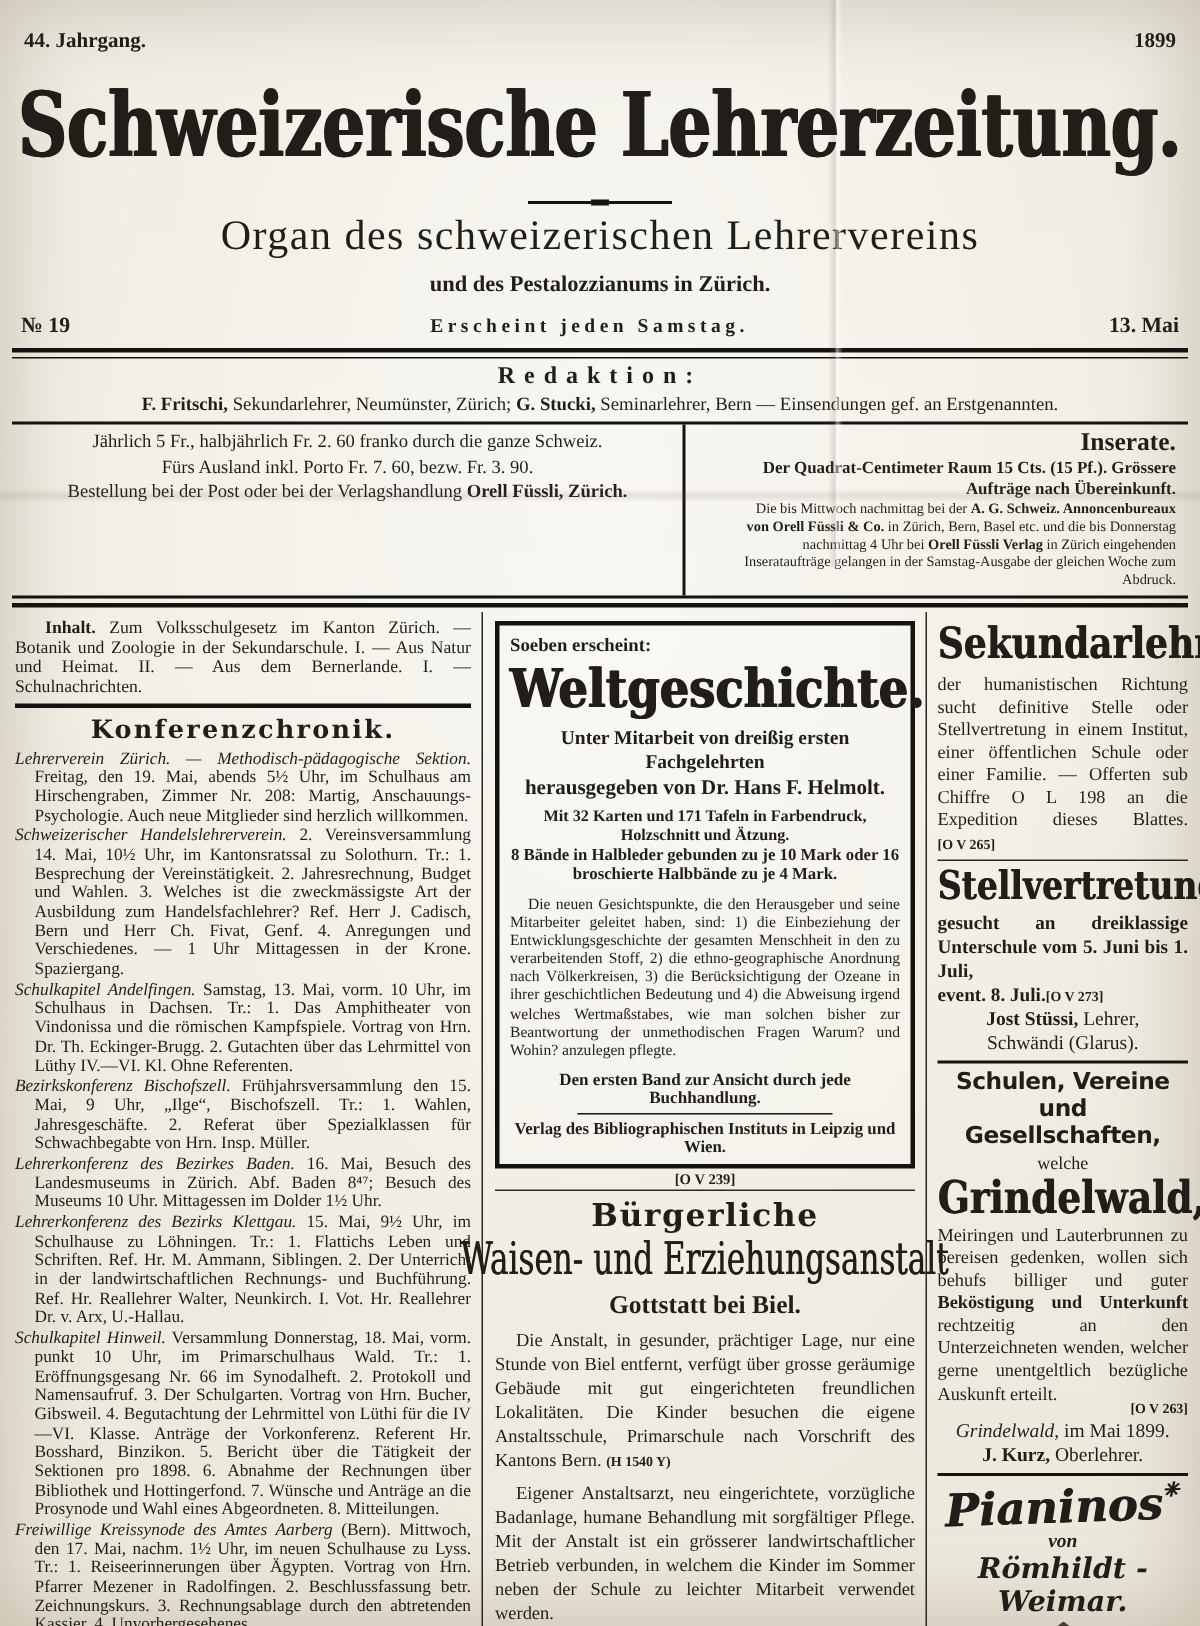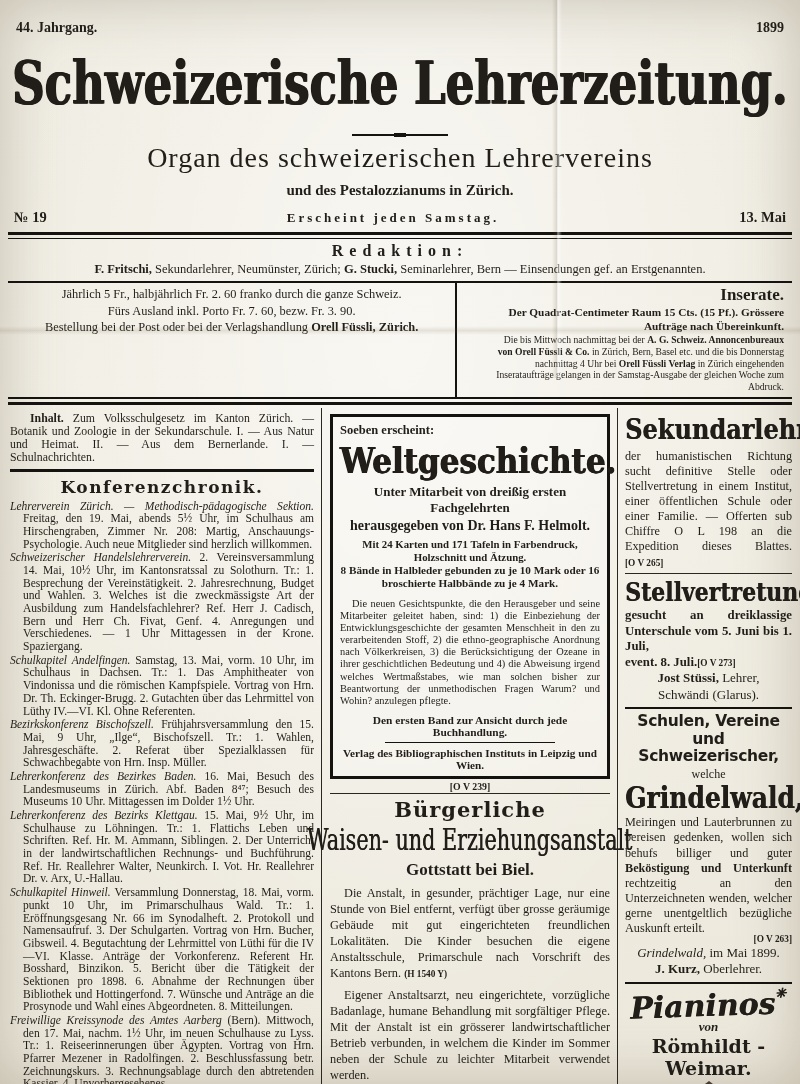--- a/index.html
+++ b/index.html
@@ -105,21 +105,21 @@
   .sch-h1{text-align:center;font-weight:bold;font-size:15.5px;line-height:1.15;font-family:"DejaVu Sans",sans-serif;letter-spacing:-0.3px;}
   .sch-welche{text-align:center;font-size:12px;margin:1px 0;}
   .gw-title{font-size:25px;margin:1px 0 3px;}
   .gw-refline{text-align:right;font-size:9.3px;font-weight:bold;margin-top:-2px;}
   .gw-place{text-align:center;font-size:13px;margin-top:1px;}
   .pia-wrap{text-align:center;margin-top:4px;}
   .pia-line1{font-family:"DejaVu Serif",serif;font-style:italic;font-weight:bold;font-size:30px;
     transform:rotate(-2deg);display:inline-block;text-shadow:0.5px 0 0 currentColor;}
   .pia-star{font-size:13px;vertical-align:top;}
   .pia-line2{font-style:italic;font-weight:bold;font-size:13px;margin-top:-4px;}
-  .pia-line3{font-family:"DejaVu Serif",serif;font-weight:bold;font-size:19px;margin-top:0;}
+  .pia-line3{font-family:"DejaVu Serif",serif;font-style:italic;font-weight:bold;font-size:19px;margin-top:0;}
   .piano-fig{text-align:center;margin:2px 0 2px;}
 </style>
 </head>
 <body>
 
 <div class="page">
   <div class="crease crease-v"></div>
   <div class="crease crease-h"></div>
 
   <div class="mast-row1">
@@ -173,21 +173,21 @@
       <p class="chron-item"><i class="lead">Freiwillige Kreissynode des Amtes Aarberg</i> <span>(Bern). Mittwoch, den 17. Mai, nachm. 1½ Uhr, im neuen Schulhause zu Lyss. Tr.: 1. Reiseerinnerungen über Ägypten. Vortrag von Hrn. Pfarrer Mezener in Radolfingen. 2. Beschlussfassung betr. Zeichnungskurs. 3. Rechnungsablage durch den abtretenden Kassier. 4. Unvorhergesehenes.</span></p>
 
     </div>
 
     <div class="col-mid">
       <div class="wg-box">
         <div class="wg-intro">Soeben erscheint:</div>
         <div class="wg-title">Weltgeschichte.</div>
         <div class="wg-sub1">Unter Mitarbeit von dreißig ersten Fachgelehrten</div>
         <div class="wg-sub2">herausgegeben von Dr. Hans F. Helmolt.</div>
-        <div class="wg-sub3">Mit 24 Karten und 171 Tafeln in Farbendruck, Holzschnitt und Ätzung.</div>
+        <div class="wg-sub3">Mit 32 Karten und 171 Tafeln in Farbendruck, Holzschnitt und Ätzung.</div>
         <div class="wg-sub4">8 Bände in Halbleder gebunden zu je 10 Mark oder 16 broschierte Halbbände zu je 4 Mark.</div>
         <div class="wg-body">Die neuen Gesichtspunkte, die den Herausgeber und seine Mitarbeiter geleitet haben, sind: 1) die Einbeziehung der Entwicklungsgeschichte der gesamten Menschheit in den zu verarbeitenden Stoff, 2) die ethno-geographische Anordnung nach Völkerkreisen, 3) die Berücksichtigung der Ozeane in ihrer geschichtlichen Bedeutung und 4) die Abweisung irgend welches Wertmaßstabes, wie man solchen bisher zur Beantwortung der unmethodischen Fragen Warum? und Wohin? anzulegen pflegte.</div>
         <div class="wg-note">Den ersten Band zur Ansicht durch jede Buchhandlung.</div>
         <div class="wg-rule"></div>
         <div class="wg-pub">Verlag des Bibliographischen Instituts in Leipzig und Wien.</div>
       </div>
       <div class="ref-center">[O V 239]</div>
       <div class="thin-rule"></div>
 
       <div>
@@ -213,21 +213,21 @@
         <div class="stell-body">gesucht an dreiklassige Unterschule vom 5. Juni bis 1. Juli,</div>
         <div class="stell-refline">
           <span>event. 8. Juli.</span>
           <span class="ref-small">[O V 273]</span>
         </div>
         <div class="sig-line"><b>Jost Stüssi,</b><span> Lehrer,</span></div>
         <div class="sig-line">Schwändi (Glarus).</div>
       </div>
       <div class="r-rule"></div>
       <div>
-        <div class="sch-h1">Schulen, Vereine und Schweizerischer,</div>
+        <div class="sch-h1">Schulen, Vereine und Gesellschaften,</div>
         <div class="sch-welche">welche</div>
         <div class="ad-title gw-title">Grindelwald,</div>
         <div class="gw-body"><span>Meiringen und Lauterbrunnen zu bereisen gedenken, wollen sich behufs billiger und guter </span><b>Beköstigung und Unterkunft</b><span> rechtzeitig an den Unterzeichneten wenden, welcher gerne unentgeltlich bezügliche Auskunft erteilt.</span></div>
         <div class="gw-refline">[O V 263]</div>
         <div class="gw-place"><i>Grindelwald,</i><span> im Mai 1899.</span></div>
         <div class="sig-line"><b>J. Kurz,</b><span> Oberlehrer.</span></div>
       </div>
       <div class="r-rule"></div>
       <div>
         <div class="pia-wrap">

